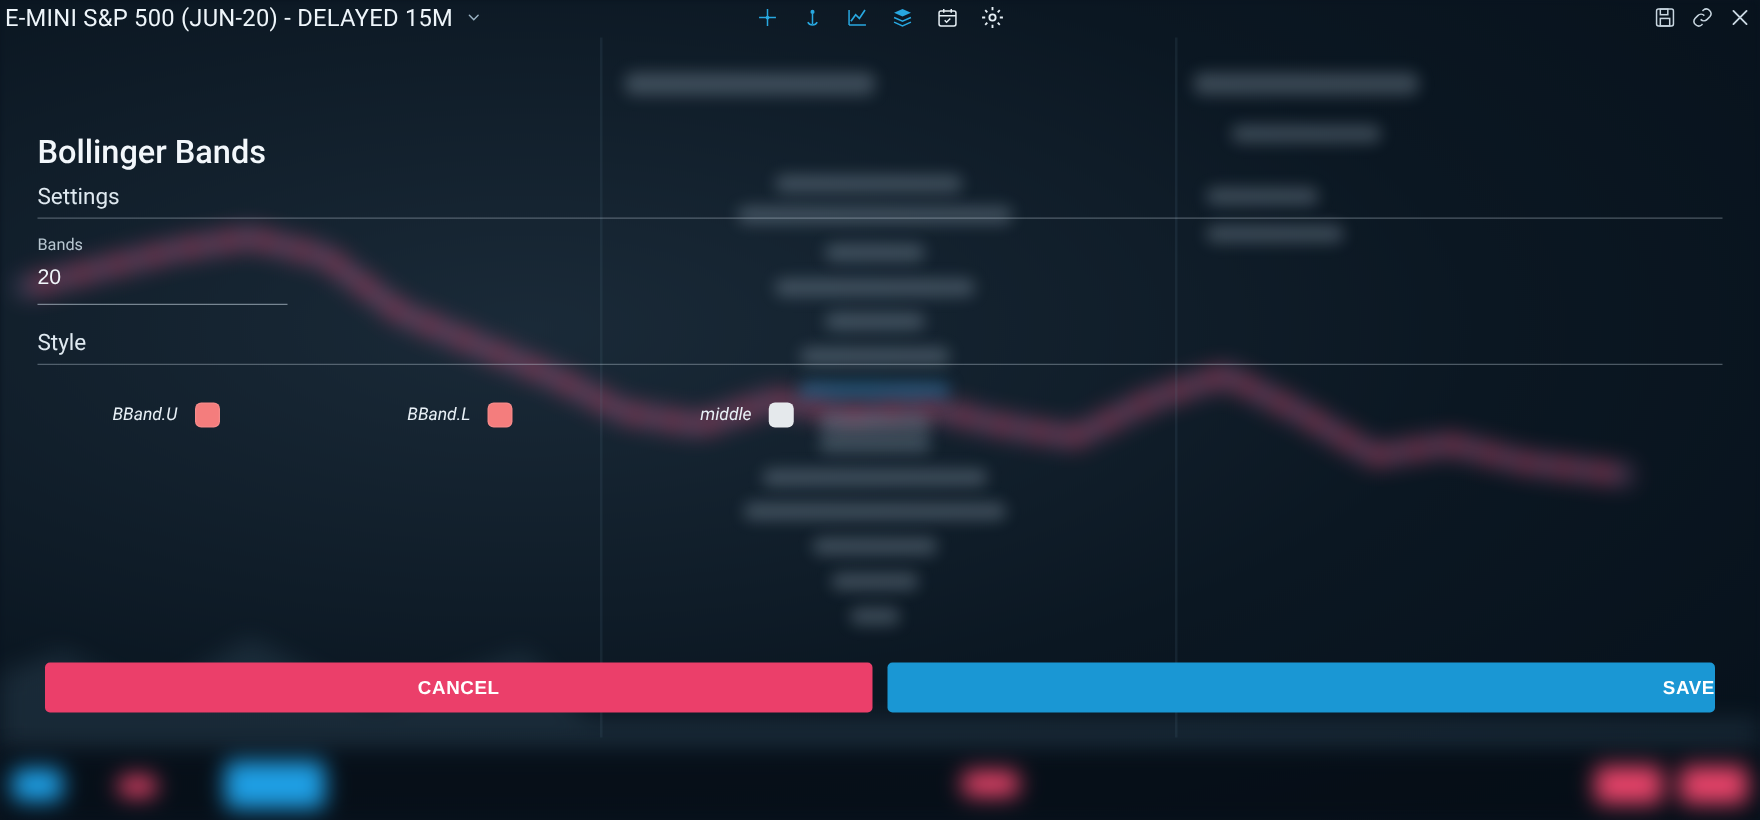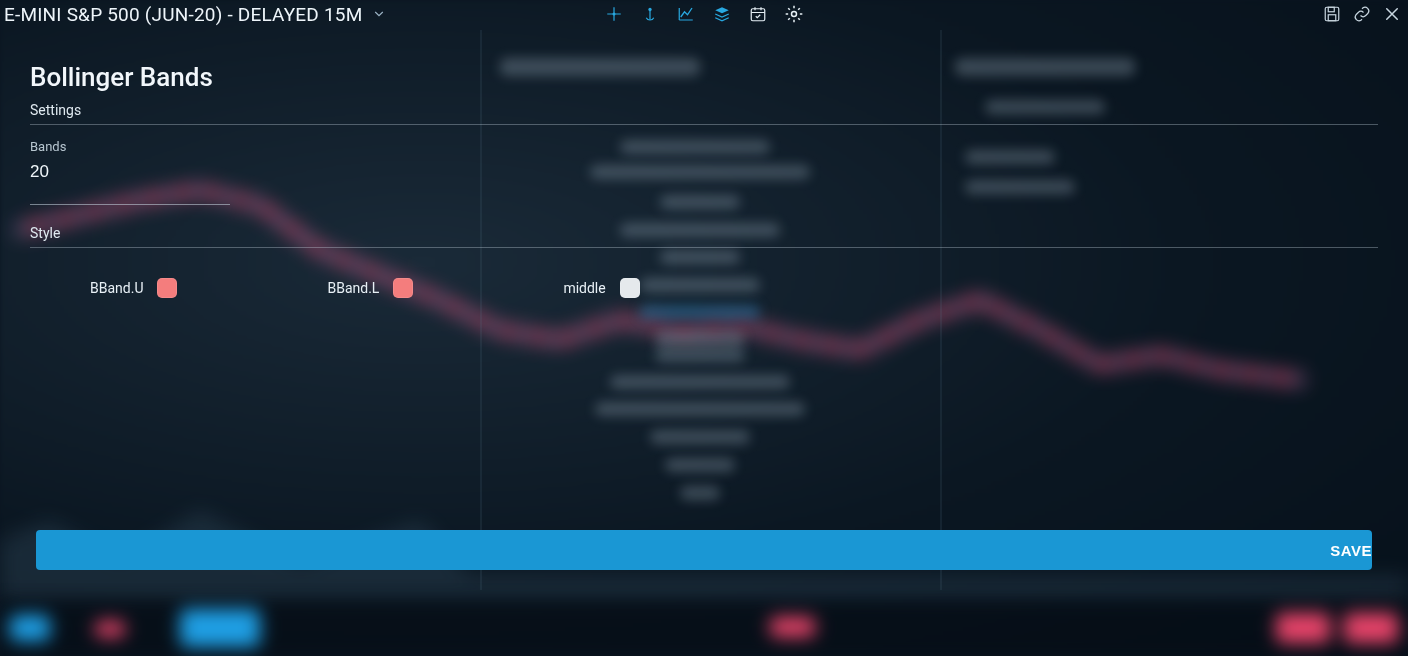--- a/index.html
+++ b/index.html
@@ -29,32 +29,32 @@
   .title { font-size:19px; font-weight:400; letter-spacing:0.2px; color:#eef5fa; margin-left:4px; white-space:nowrap; }
   .title-chevron { margin-left:10px; color:#9bb3c4; cursor:pointer; }
   .toolbar-center { position:absolute; left:50%; transform:translateX(-50%); top:4px; display:flex; gap:16px; align-items:center; }
   .tool-icon { width:20px; height:20px; color:#28a8e0; display:flex; align-items:center; justify-content:center; cursor:pointer; }
   .tool-icon.white { color:#e6eff5; }
   .toolbar-right { position:absolute; right:6px; top:4px; display:flex; gap:10px; align-items:center; }
   .toolbar-right .tool-icon { color:#c8d6e0; }
 
   
   .modal { position:absolute; left:30px; right:30px; top:62px; z-index:10; }
-  .modal h1 { font-size:26px; font-weight:500; color:#f2f7fb; }
-  .section-label { font-size:14px; color:#dfe9f0; margin-top:10px; }
+  .modal h1 { font-size:26px; font-weight:500; color:#f2f7fb;margin-top:45px; }
+  .section-label { font-size:18px; color:#dfe9f0; margin-top:10px; }
   .rule { height:1px; background: rgba(200,215,225,0.35); margin-top:6px; }
   .fields { display:flex; gap:32px; margin-top:14px; }
   .field { display:flex; flex-direction:column; }
   .field-label { font-size:13px; color:#b7c6d0; margin-bottom:6px; }
-  .field-input { background:transparent; border:none; border-bottom:1px solid rgba(200,215,225,0.55); color:#f0f6fa; font-size:17px; padding:2px 0 22px; outline:none; }
+  .field-input { background:transparent; border:none; border-bottom:1px solid rgba(200,215,225,0.55); color:#f0f6fa; font-size:17px; padding:2px 0 11px; outline:none; }
   .field.period .field-input { width:200px; }
   .field.sdm .field-input { width:200px; }
 
   .style-section { margin-top:20px; }
-  .style-row { display:flex; gap:150px; margin-top:30px; padding-left:60px; align-items:center; }
+  .style-row { display:flex; gap:150px; margin-top:30px; padding-left:60px; align-items:center;font-style:italic; }
   .swatch-group { display:flex; align-items:center; gap:14px; }
   .swatch-label { font-size:14px; color:#e8f0f6; }
   .swatch { width:20px; height:20px; border-radius:5px; cursor:pointer; box-shadow: 0 0 0 1px rgba(255,255,255,0.1) inset; }
 
   
   .actions { position:absolute; left:36px; right:36px; top:530px; display:flex; gap:12px; z-index:10; }
   .btn { flex:1; height:40px; border:none; border-radius:4px; font-size:15px; font-weight:600; letter-spacing:0.5px; color:#fff; cursor:pointer; }
   .btn-cancel { background:#eb3f6a; }
   .btn-save { background:#1a97d4;text-align:right; }
 
@@ -201,16 +201,17 @@
         </div>
         <div class="swatch-group">
           <span class="swatch-label">middle</span>
           <span class="swatch" style="background:#e5e9ec"></span>
         </div>
       </div>
     </div>
   </div>
 
   <div class="actions">
+    <button class="btn btn-cancel">CANCEL</button>
     <button class="btn btn-save">SAVE</button>
   </div>
 
 </div>
 
 </body></html>

